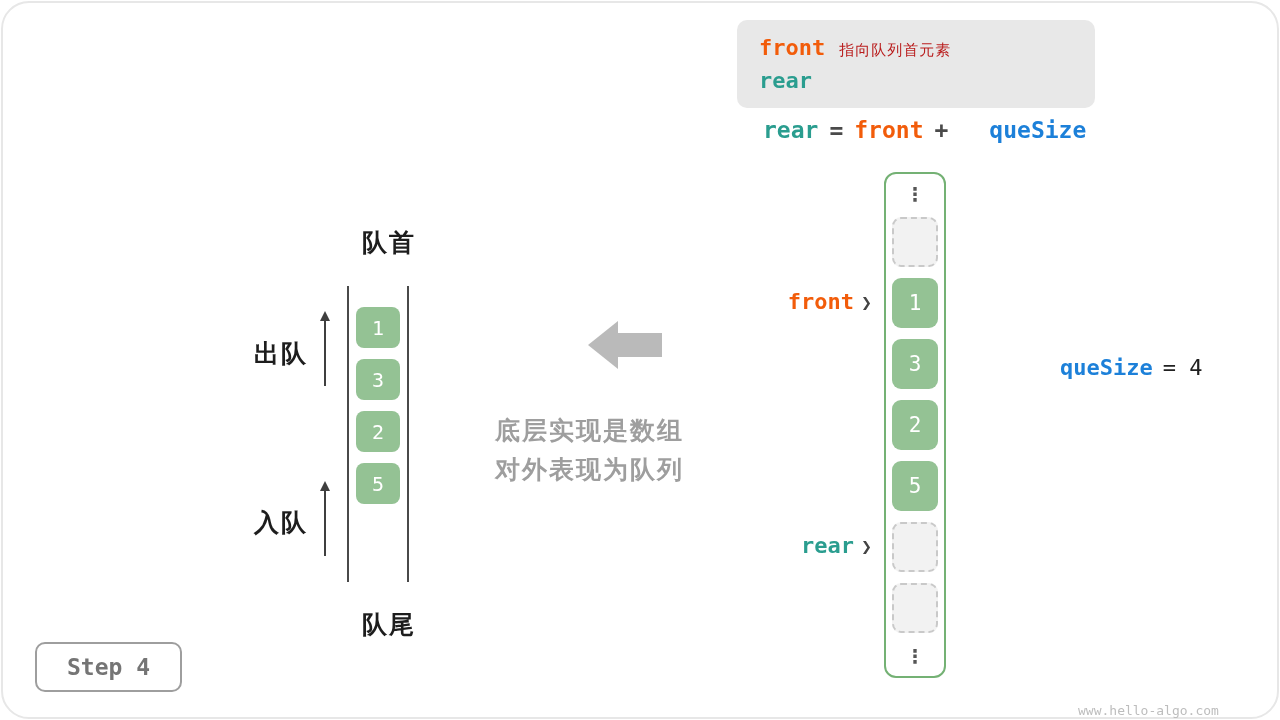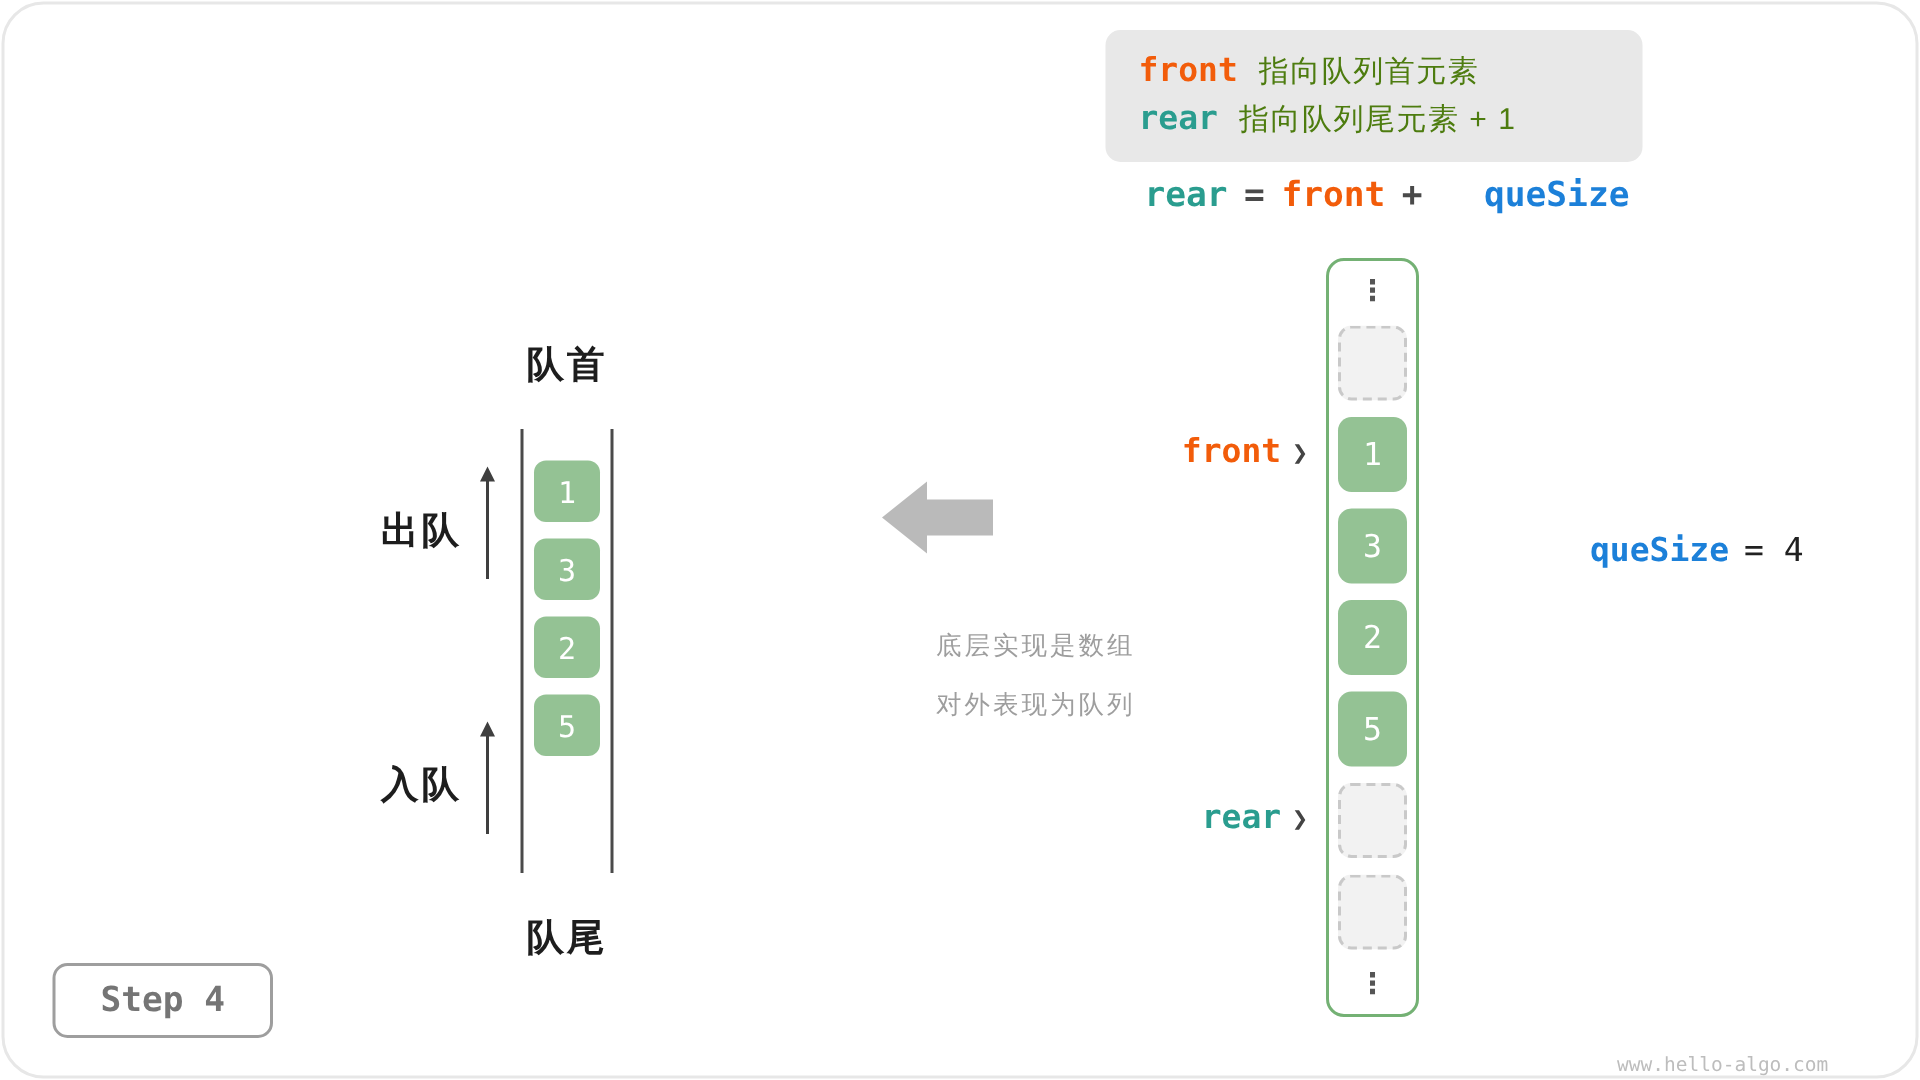--- a/index.html
+++ b/index.html
@@ -11,21 +11,21 @@
   .orange { color: var(--orange, #F25C0A); }
   .teal { color: var(--teal, #2A9D8F); }
   .blue { color: var(--blue, #1C80D9); margin-left: 30px; }
 
   
   .legend { position: absolute; left: 737px; top: 20px; width: 358px; height: 88px;
             background: #E8E8E8; border-radius: 10px; padding: 13px 22px;
             display: flex; flex-direction: column; justify-content: space-between; }
   .legend-line { display: flex; align-items: baseline; gap: 14px; line-height: 29px; }
   .legend .kw { font-family: "DejaVu Sans Mono", "Liberation Mono", monospace; font-weight: bold; font-size: 22px; }
-  .legend .desc { font-size: 20px; color: #4d7c0f; letter-spacing: 1px; }
+  .legend .desc { font-size: 15px; color: #b91c1c; letter-spacing: 1px; }
 
   
   .formula { position: absolute; left: 763px; top: 117px; display: flex; gap: 11px;
              font-family: "DejaVu Sans Mono", "Liberation Mono", monospace; font-weight: bold; font-size: 23px; }
   .formula .op { color: #4a4a4a; font-weight: bold; }
 
   
   .array-col { position: absolute; left: 884px; top: 172px; width: 62px;
                border: 2px solid var(--green-border, #74B174); border-radius: 12px; background: #fff;
                display: flex; flex-direction: column; align-items: center; padding: 8px 0; gap: 11px; }
@@ -53,41 +53,41 @@
 
   
   .q-wall { position: absolute; top: 286px; width: 2px; height: 296px; background: #4a4a4a; }
   .q-wall.left { left: 347px; }
   .q-wall.right { left: 407px; }
   .q-cells { position: absolute; left: 356px; top: 307px; width: 44px;
              display: flex; flex-direction: column; gap: 11px; }
   .q-cell { width: 44px; height: 41px; border-radius: 8px; background: var(--green-cell, #94C294);
             color: #fff; display: flex; align-items: center; justify-content: center;
             font-family: "DejaVu Sans Mono", "Liberation Mono", monospace; font-size: 20px; }
-  .q-end-label { position: absolute; left: 340px; width: 76px; text-align: center;
+  .q-end-label { position: absolute; left: 340px; width: 76px; text-align: right;
                  font-size: 25px; font-weight: bold; color: #1d1d1d; letter-spacing: 2px; }
   .q-end-label.head { top: 226px; }
   .q-end-label.tail { top: 608px; }
   .op-label { position: absolute; left: 254px; font-size: 25px; font-weight: bold; color: #1d1d1d; letter-spacing: 2px; }
   .op-label.dequeue { top: 337px; }
   .op-label.enqueue { top: 506px; }
   .up-arrow { position: absolute; left: 324px; width: 2px; background: #3f3f3f; }
   .up-arrow::before { content: ""; position: absolute; top: -9px; left: -4px;
                       border-left: 5px solid transparent; border-right: 5px solid transparent;
                       border-bottom: 10px solid #3f3f3f; }
   .up-arrow.dequeue { top: 320px; height: 66px; }
   .up-arrow.enqueue { top: 490px; height: 66px; }
 
   
   .big-arrow { position: absolute; left: 588px; top: 321px; display: flex; align-items: center; }
   .big-arrow .head { width: 0; height: 0; border-top: 24px solid transparent; border-bottom: 24px solid transparent;
                      border-right: 30px solid var(--arrow-gray, #BABABA); }
   .big-arrow .shaft { width: 44px; height: 24px; background: var(--arrow-gray, #BABABA); }
-  .caption { position: absolute; left: 495px; top: 411px; width: 262px; text-align: right;
-             font-size: 17px; font-weight: normal; color: var(--caption-gray, #9E9E9E);
+  .caption { position: absolute; left: 495px; top: 411px; width: 262px; text-align: left;
+             font-size: 25px; font-weight: bold; color: var(--caption-gray, #9E9E9E);
              line-height: 39px; letter-spacing: 2px; }
 
   
   .step-box { position: absolute; left: 35px; top: 642px; width: 147px; height: 50px;
               border: 2px solid #9E9E9E; border-radius: 10px; background: #fff;
               display: flex; align-items: center; justify-content: center;
               font-family: "DejaVu Sans Mono", "Liberation Mono", monospace; font-weight: bold;
               font-size: 23px; color: #757575; }
   .watermark { position: absolute; left: 1078px; top: 687px; font-size: 13px; color: #BDBDBD;
                font-family: "DejaVu Sans Mono", "Liberation Mono", monospace; margin-top: 16px; }
@@ -98,21 +98,20 @@
 <div class="page">
   <div class="frame"></div>
 
   <div class="legend">
     <div class="legend-line">
       <span class="kw orange">front</span>
       <span class="desc">指向队列首元素</span>
     </div>
     <div class="legend-line">
       <span class="kw teal">rear</span>
-      <span class="desc">指向队列尾元素 + 1</span>
     </div>
   </div>
 
   <div class="formula">
     <span class="teal">rear</span>
     <span class="op">=</span>
     <span class="orange">front</span>
     <span class="op">+</span>
     <span class="blue">queSize</span>
   </div>

